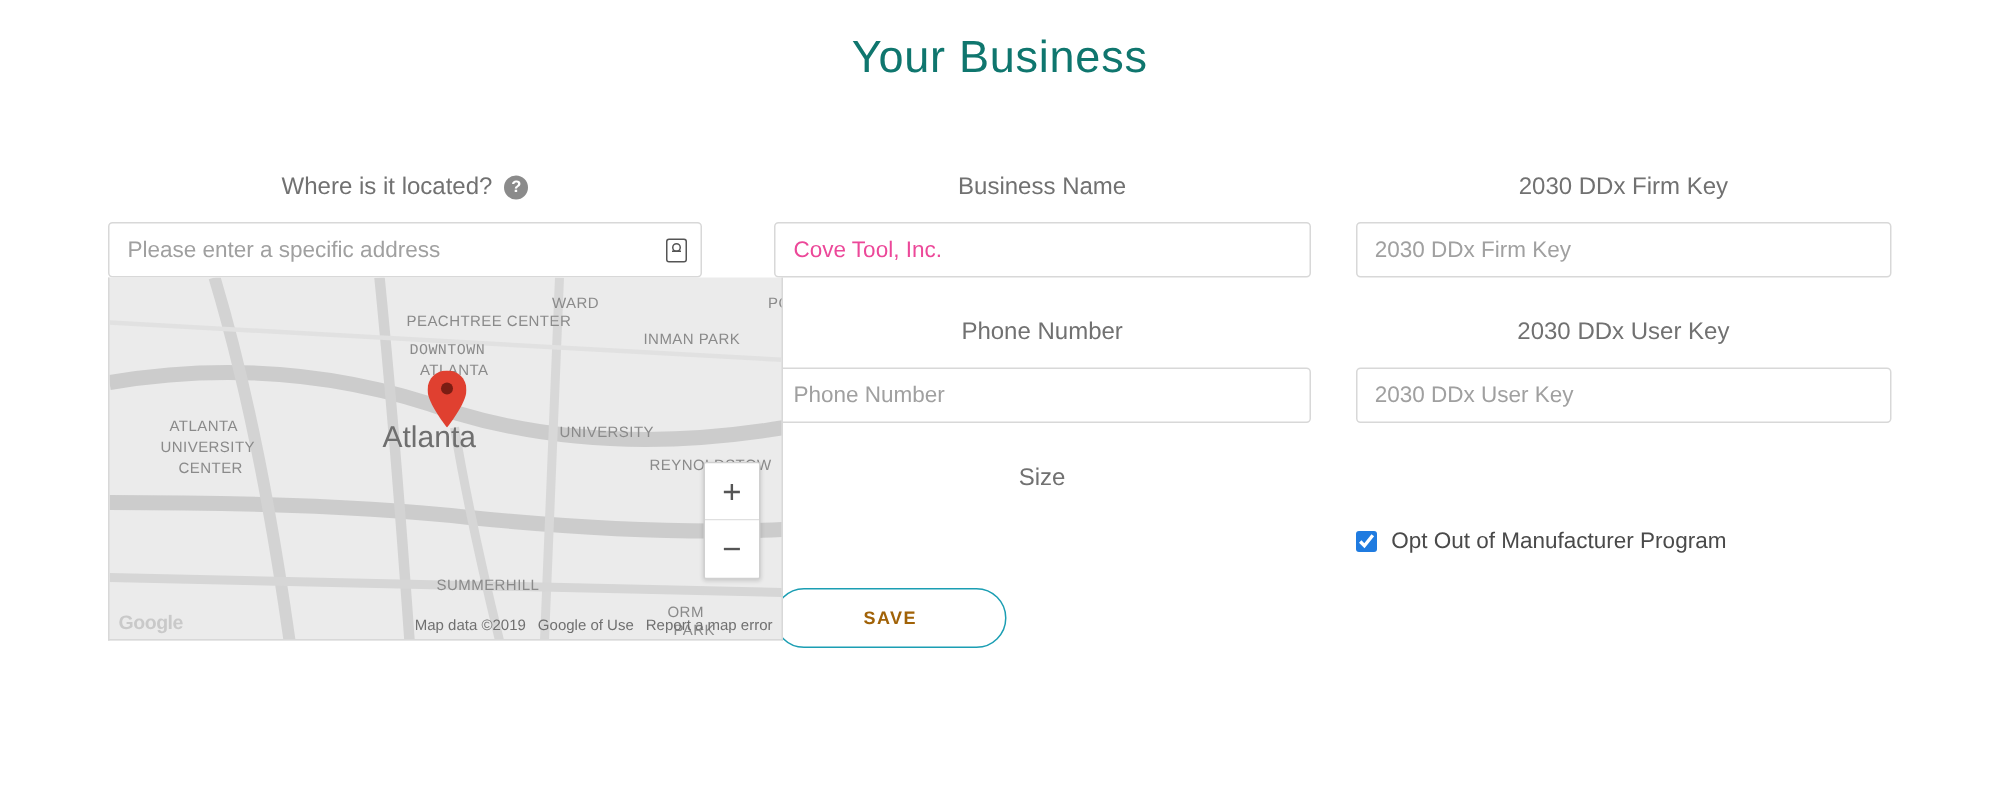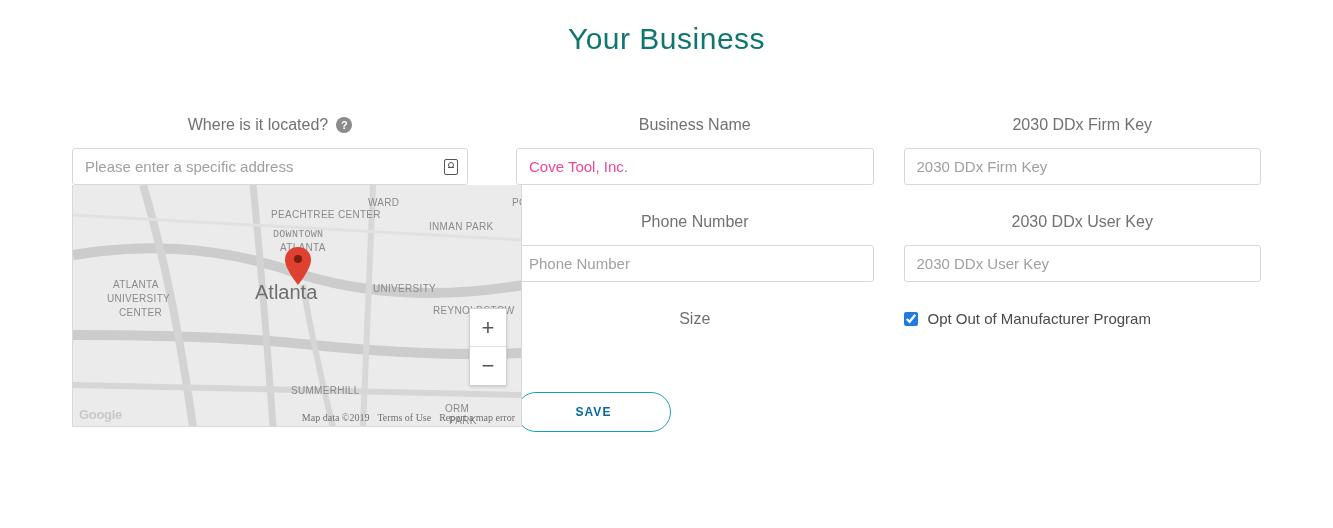--- a/index.html
+++ b/index.html
@@ -159,55 +159,56 @@
     font-family: inherit;
   }
   .map-zoom button:first-child { border-bottom: 1px solid #e0e0e0; }
   .map-footer {
     position: absolute;
     bottom: 3px; right: 6px;
     font-size: 10px;
     color: #707070;
     display: flex;
     gap: 8px;
-    font-family: Liberation Serif, serif;
+    font-family: Liberation Sans, sans-serif;
   }
   .map-google {
     position: absolute;
     bottom: 4px; left: 6px;
     font-size: 13px;
     color: #c9c9c9;
     font-family: Arial, sans-serif;
     font-weight: 600;
     letter-spacing: -0.3px;
   }
 
   .checkbox-row {
     display: flex;
     align-items: center;
     gap: 10px;
+    margin-top: 42px;
   }
   .checkbox-row input[type="checkbox"] {
     width: 14px; height: 14px;
     accent-color: #1f7be0;
   }
   .checkbox-row label {
     font-size: 15px;
     color: #4a4a4a;
     font-weight: 300;
   }
 
   .save-btn {
     margin-top: 22px;
     width: 155px;
     padding: 12px 0;
     border: 1.5px solid #1b9eb3;
     border-radius: 22px;
     background: #fff;
-    color: #0369a1;
+    color: #a16207;
     font-size: 12px;
     font-weight: 700;
     letter-spacing: 1px;
     cursor: pointer;
     align-self: flex-start;
   }
 </style>
 </head>
 <body>
 
@@ -256,21 +257,21 @@
         <path d="M13 0 C6 0 0 5 0 13 C0 22 13 38 13 38 C13 38 26 22 26 13 C26 5 20 0 13 0 Z" fill="#e04030"></path>
         <circle cx="13" cy="12" r="4" fill="#7a1d13"></circle>
       </svg>
       <div class="map-zoom">
         <button>+</button>
         <button>−</button>
       </div>
       <div class="map-google">Google</div>
       <div class="map-footer">
         <span>Map data ©2019</span>
-        <span>Terms of Use</span>
+        <span>Google of Use</span>
         <span>Report a map error</span>
       </div>
     </div>
   </div>
 
   <div class="col-form">
     <div class="col-left">
       <div class="field-block">
         <div class="field-label">Business Name</div>
         <input type="text" value="Cove Tool, Inc." style="">

